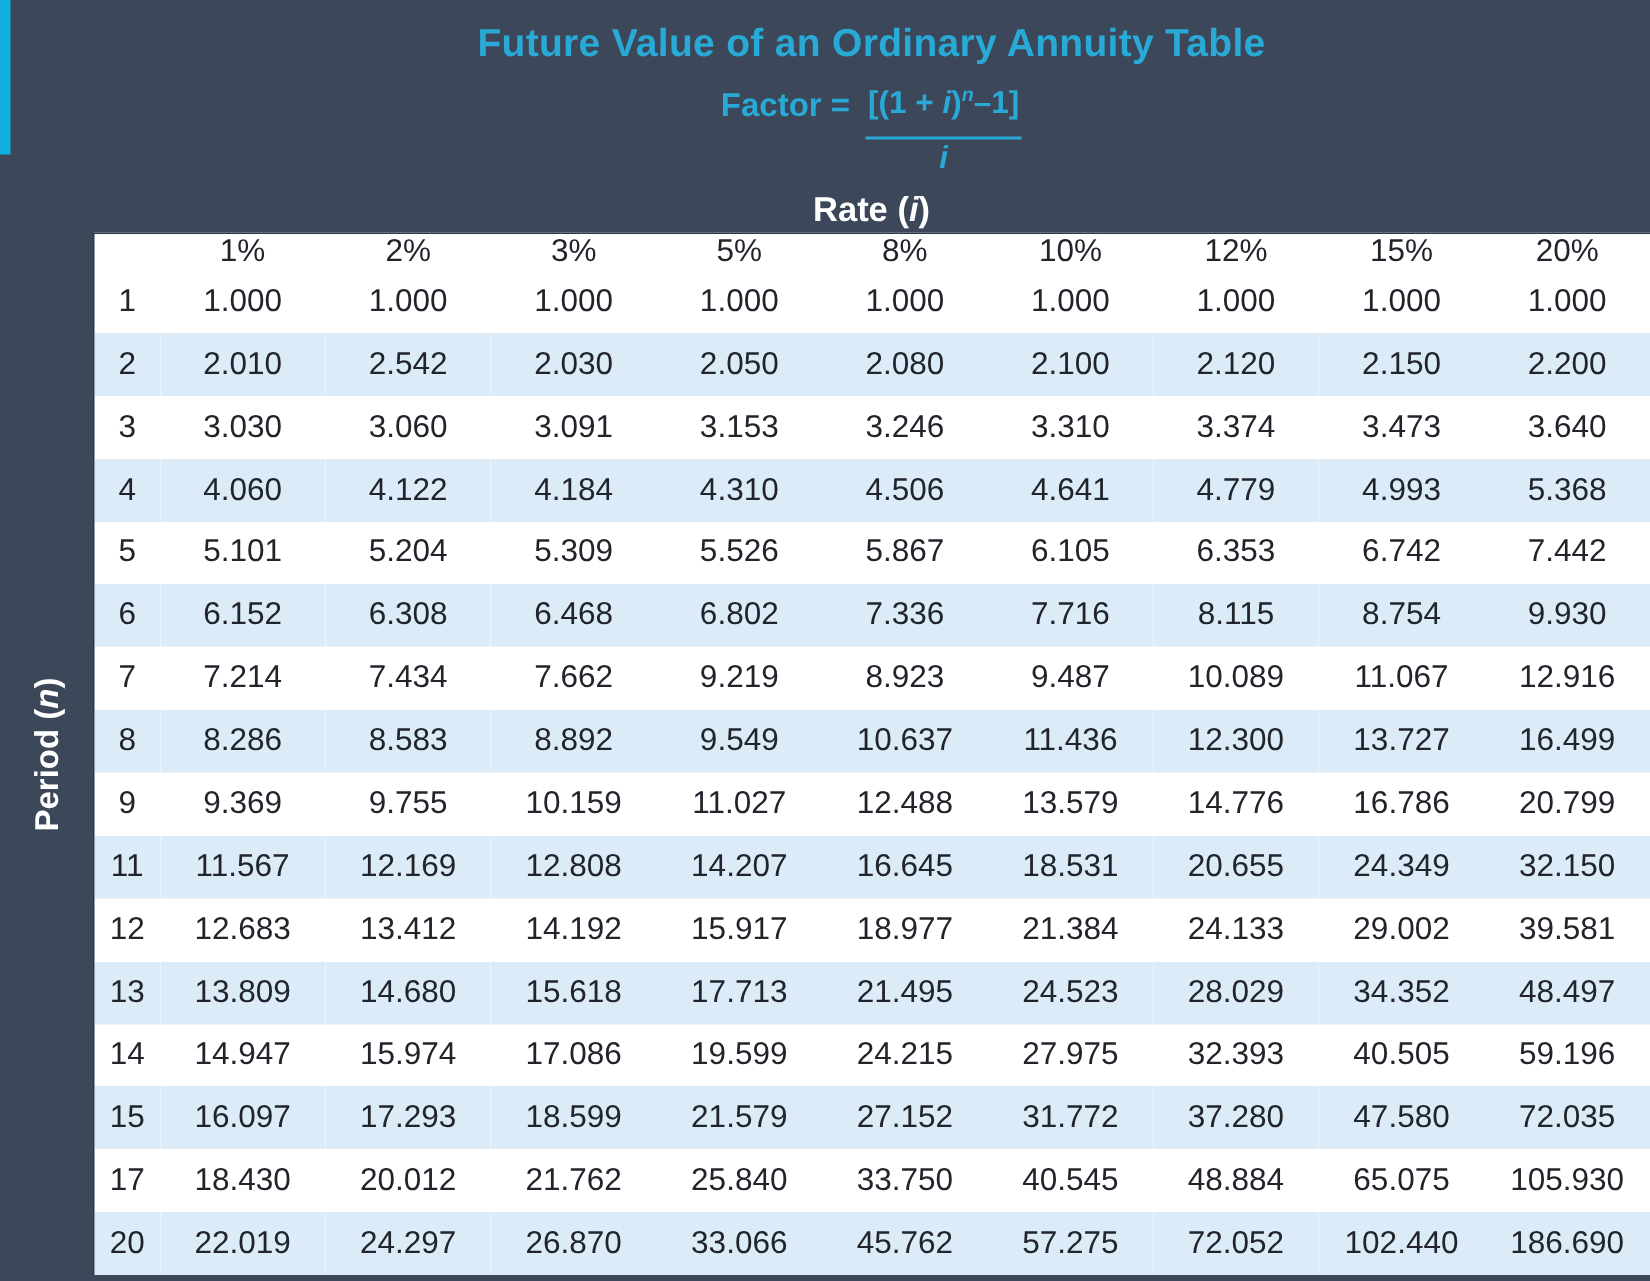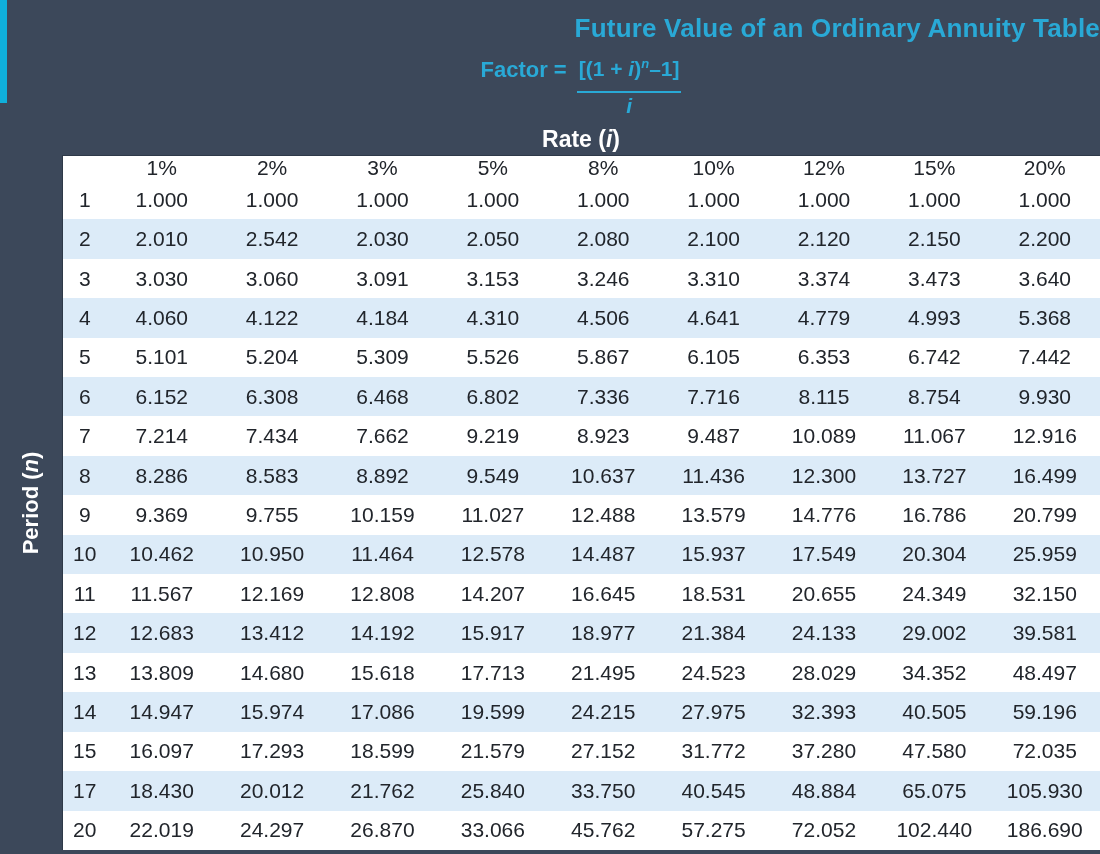--- a/index.html
+++ b/index.html
@@ -21,21 +21,20 @@
     left: 62px; top: 0; right: 0;
     height: 155px;
     text-align: center;
     color: var(--accent, #29A9D6);
   }
   .page-title {
     padding-top: 13px;
     font-size: 26px;
     font-weight: bold;
     letter-spacing: 0.2px;
-    text-align: right;
   }
   .formula {
     margin-top: 13px;
     display: flex;
     align-items: flex-start;
     justify-content: center;
     gap: 10px;
     font-weight: bold;
     font-size: 22px;
   }
@@ -252,32 +251,20 @@
           <td>9.755</td>
           <td>10.159</td>
           <td>11.027</td>
           <td>12.488</td>
           <td>13.579</td>
           <td>14.776</td>
           <td>16.786</td>
           <td>20.799</td>
         </tr>
         <tr>
-          <td>10</td>
-          <td>10.462</td>
-          <td>10.950</td>
-          <td>11.464</td>
-          <td>12.578</td>
-          <td>14.487</td>
-          <td>15.937</td>
-          <td>17.549</td>
-          <td>20.304</td>
-          <td>25.959</td>
-        </tr>
-        <tr>
           <td>11</td>
           <td>11.567</td>
           <td>12.169</td>
           <td>12.808</td>
           <td>14.207</td>
           <td>16.645</td>
           <td>18.531</td>
           <td>20.655</td>
           <td>24.349</td>
           <td>32.150</td>

